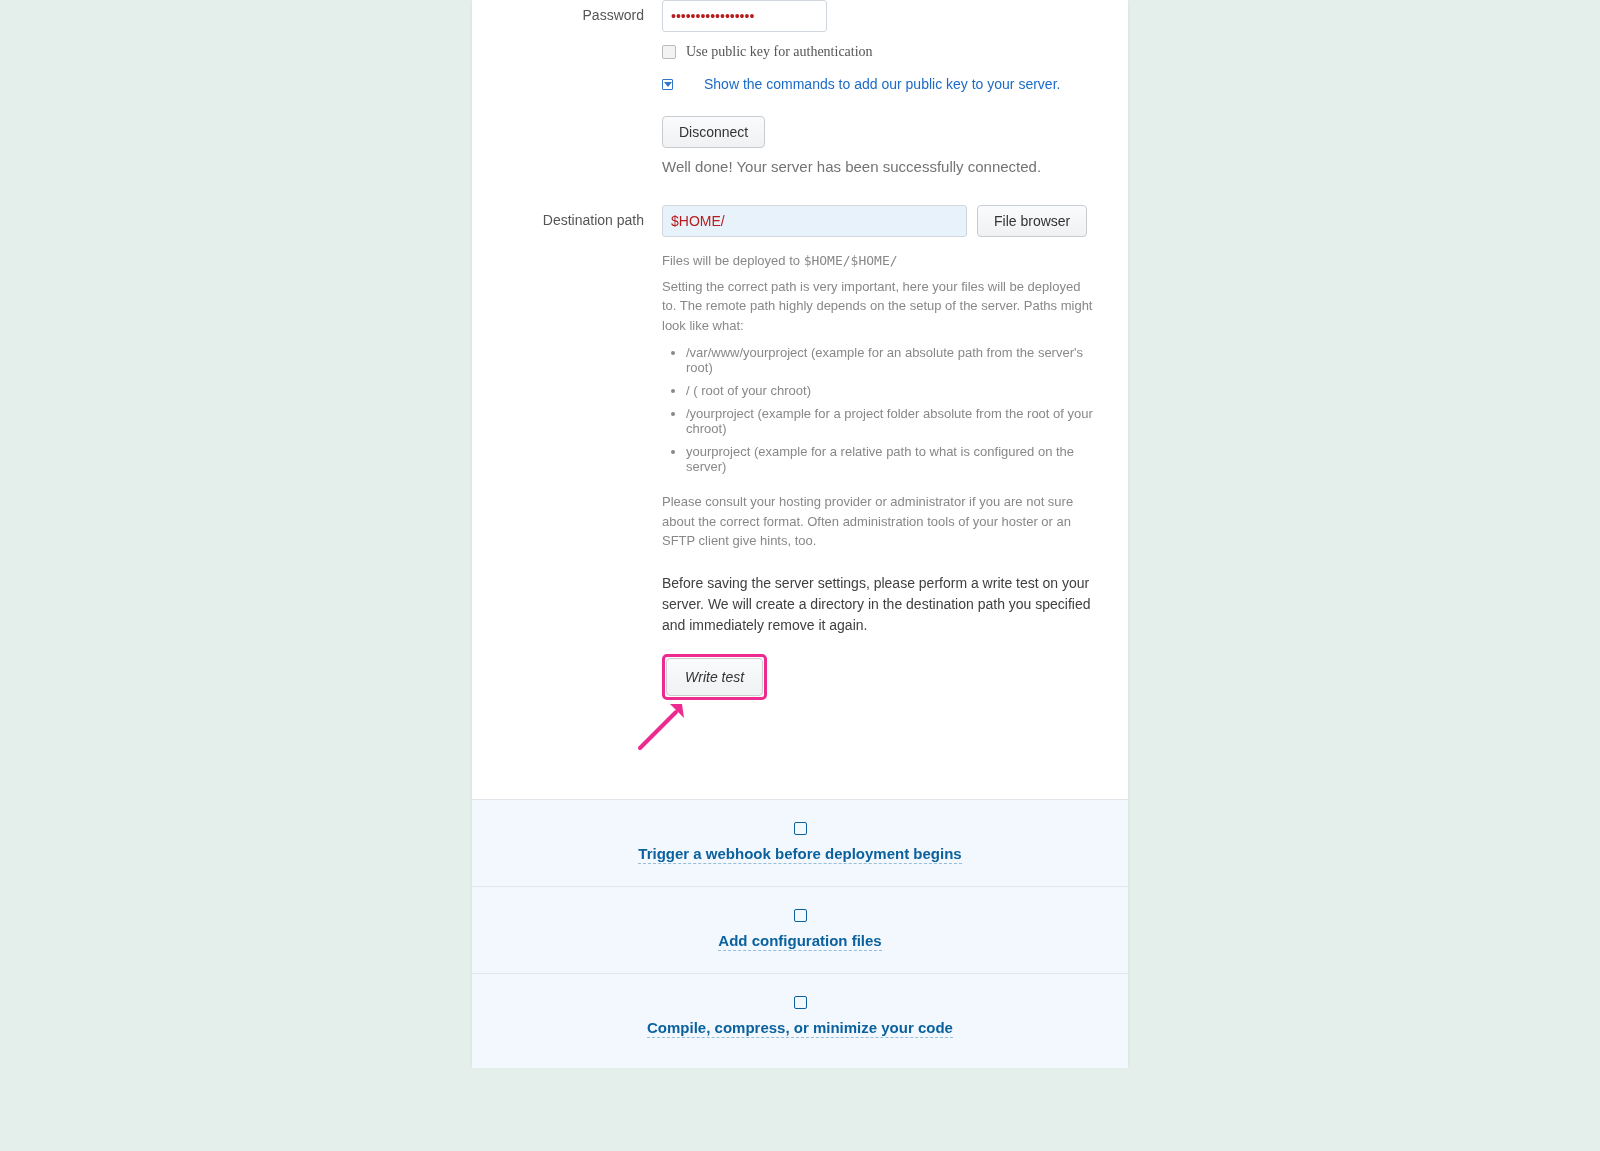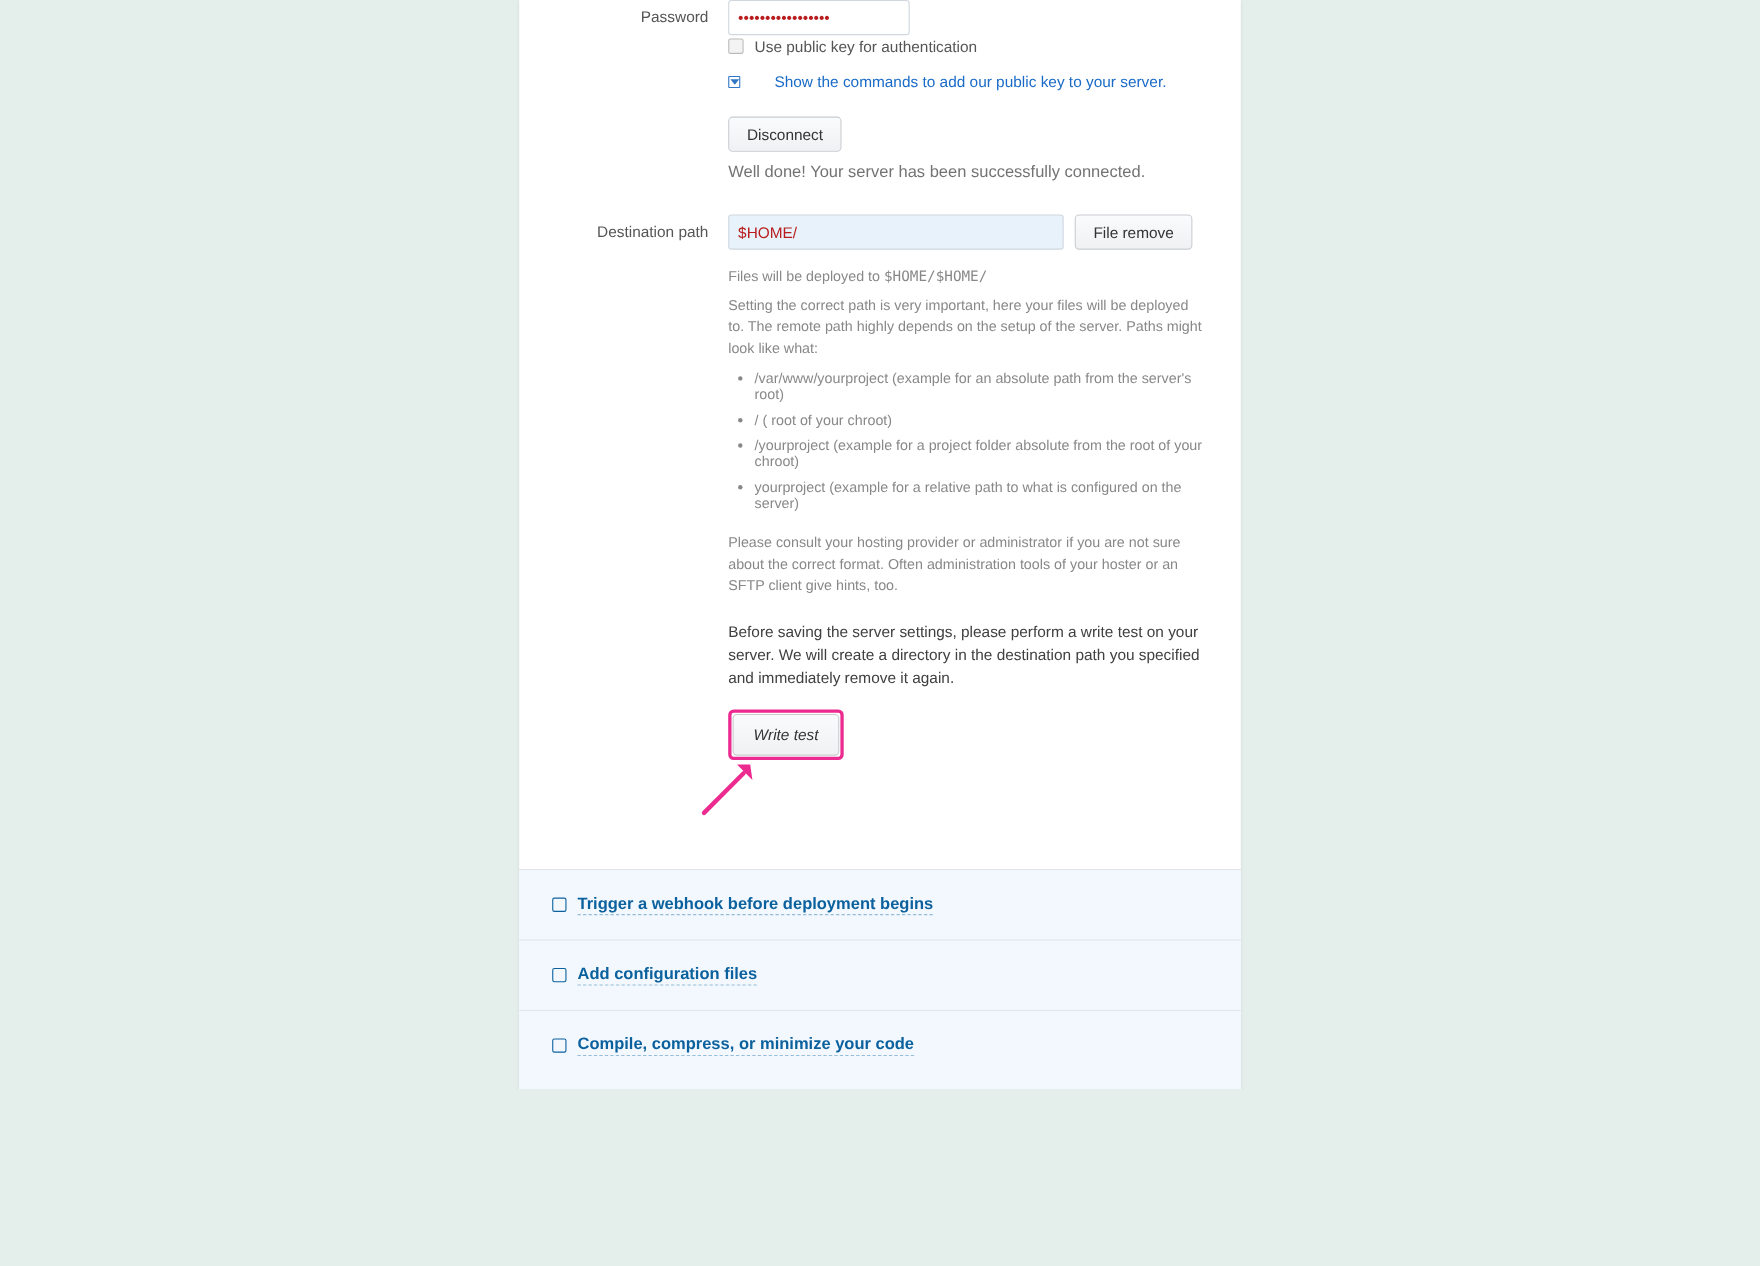--- a/index.html
+++ b/index.html
@@ -56,23 +56,24 @@
       border: 3px solid #ec2a90;
       border-radius: 4px;
       padding: 4px 6px;
       font-size: 14px;
       height: 34px;
     }
     .checkbox-row {
       display: flex;
       align-items: center;
       gap: 10px;
-      margin-top: 2px;
+      margin-top: 12px;
       color: #555;
       font-size: 14px;
+      font-family: Liberation Serif, serif;
     }
     .checkbox-box {
       width: 14px;
       height: 14px;
       border: 1px solid #bbb;
       border-radius: 2px;
       background: #f3f3f3;
       flex-shrink: 0;
     }
     .expand-link-row {
@@ -169,20 +170,21 @@
     }
     .accordion {
       border-top: 1px solid #e1e4e8;
       background: #f2f8fe;
       padding: 22px 30px;
     }
     .accordion-row {
       display: flex;
       align-items: center;
       gap: 10px;
+      flex-direction: column;
     }
     .accordion-checkbox {
       width: 13px;
       height: 13px;
       border: 1.5px solid #0b619e;
       border-radius: 2px;
       flex-shrink: 0;
     }
     .accordion-link {
       color: #0b619e;
@@ -214,21 +216,21 @@
         <button class="btn disconnect-btn">Disconnect</button>
         <div class="success-msg">Well done! Your server has been successfully connected.</div>
       </div>
     </div>
 
     <div class="form-row" style="margin-top:30px;">
       <div class="form-label">Destination path</div>
       <div class="form-content">
         <div class="dest-row" style="margin-top:0;">
           <input type="text" class="dest-input" value="$HOME/" style="">
-          <button class="btn">File remove</button>
+          <button class="btn">File browser</button>
         </div>
         <div class="help-text">
           <span>Files will be deployed to </span><span class="help-text-mono">$HOME/$HOME/</span>
         </div>
         <div class="help-text" style="margin-top:6px;">Setting the correct path is very important, here your files will be deployed to. The remote path highly depends on the setup of the server. Paths might look like what:</div>
         <ul class="example-list">
           <li>/var/www/yourproject (example for an absolute path from the server's root)</li>
           <li>/ ( root of your chroot)</li>
           <li>/yourproject (example for a project folder absolute from the root of your chroot)</li>
           <li>yourproject (example for a relative path to what is configured on the server)</li>

